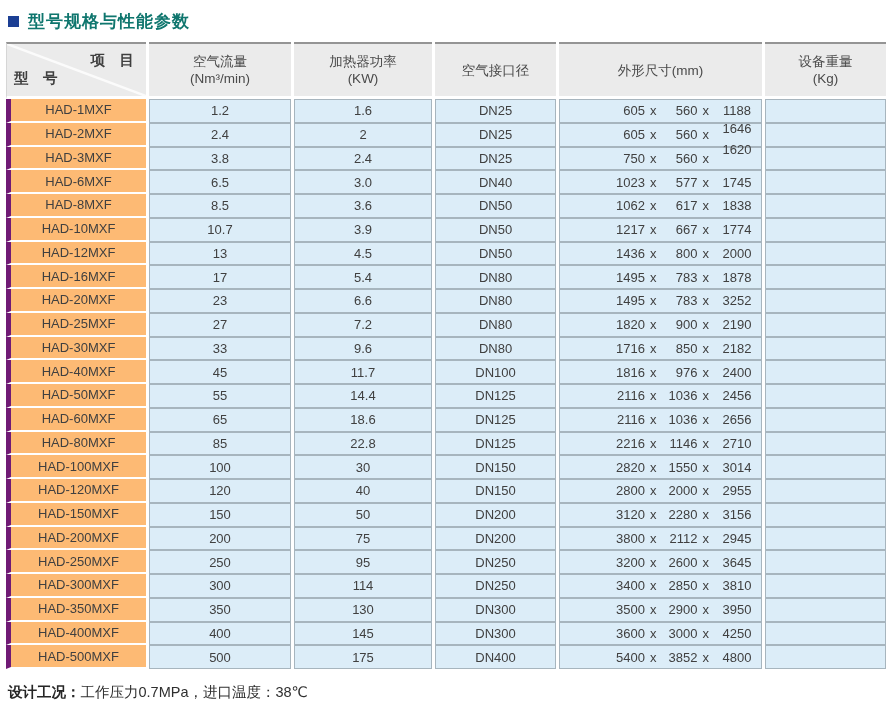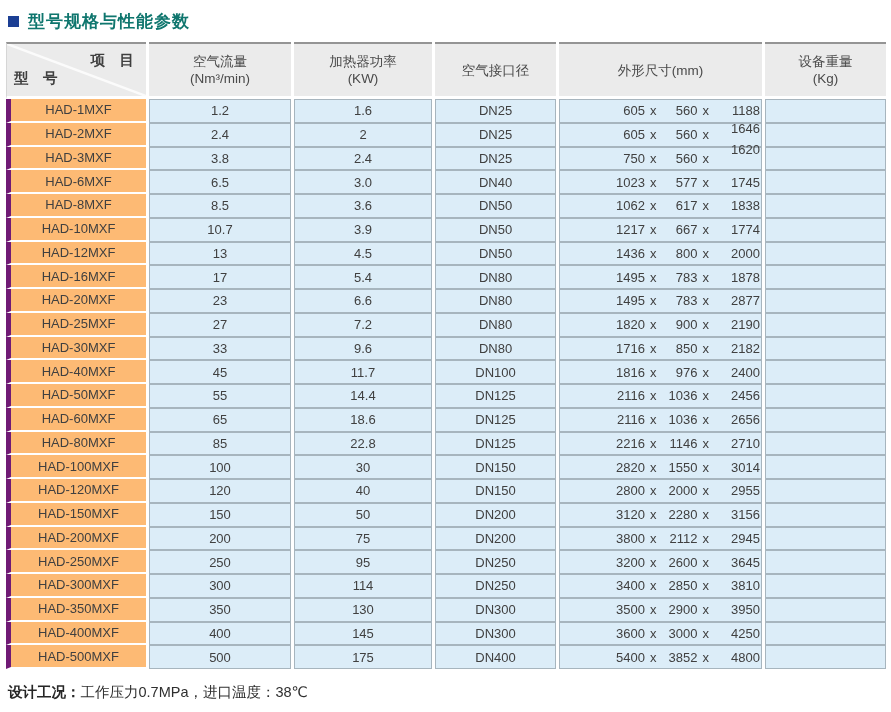--- a/index.html
+++ b/index.html
@@ -90,21 +90,21 @@
     border-left: 5px solid #701a75;
   }
   .cell.data {
     background: #dcedf8;
     border: 1px solid #a7b5be;
   }
   .cell.dims { justify-content: center; padding-left: 44px; }
   .d-num { display: inline-block; text-align: right; }
   .d-l { width: 40px; }
   .d-w { width: 36px; }
-  .d-h { width: 46px; }
+  .d-h { width: 46px; text-align: center; }
   .d-x { display: inline-block; margin: 0 5px; color: #404040; }
 
   
   .footer {
     margin: 14px 0 0 2px;
     font-size: 14.5px;
     color: #2f2f2f;
   }
   .footer .flabel { font-weight: bold; color: #262626; }
 </style>
@@ -252,21 +252,21 @@
 
   <div class="cell model">HAD-20MXF</div>
   <div class="cell data flow">23</div>
   <div class="cell data power">6.6</div>
   <div class="cell data port">DN80</div>
   <div class="cell data dims">
     <span class="d-num d-l">1495</span>
         <span class="d-x">x</span>
         <span class="d-num d-w">783</span>
         <span class="d-x">x</span>
-        <span class="d-num d-h">2877</span>
+        <span class="d-num d-h">3252</span>
   </div>
   <div class="cell data weight"></div>
 
   <div class="cell model">HAD-25MXF</div>
   <div class="cell data flow">27</div>
   <div class="cell data power">7.2</div>
   <div class="cell data port">DN80</div>
   <div class="cell data dims">
     <span class="d-num d-l">1820</span>
         <span class="d-x">x</span>

